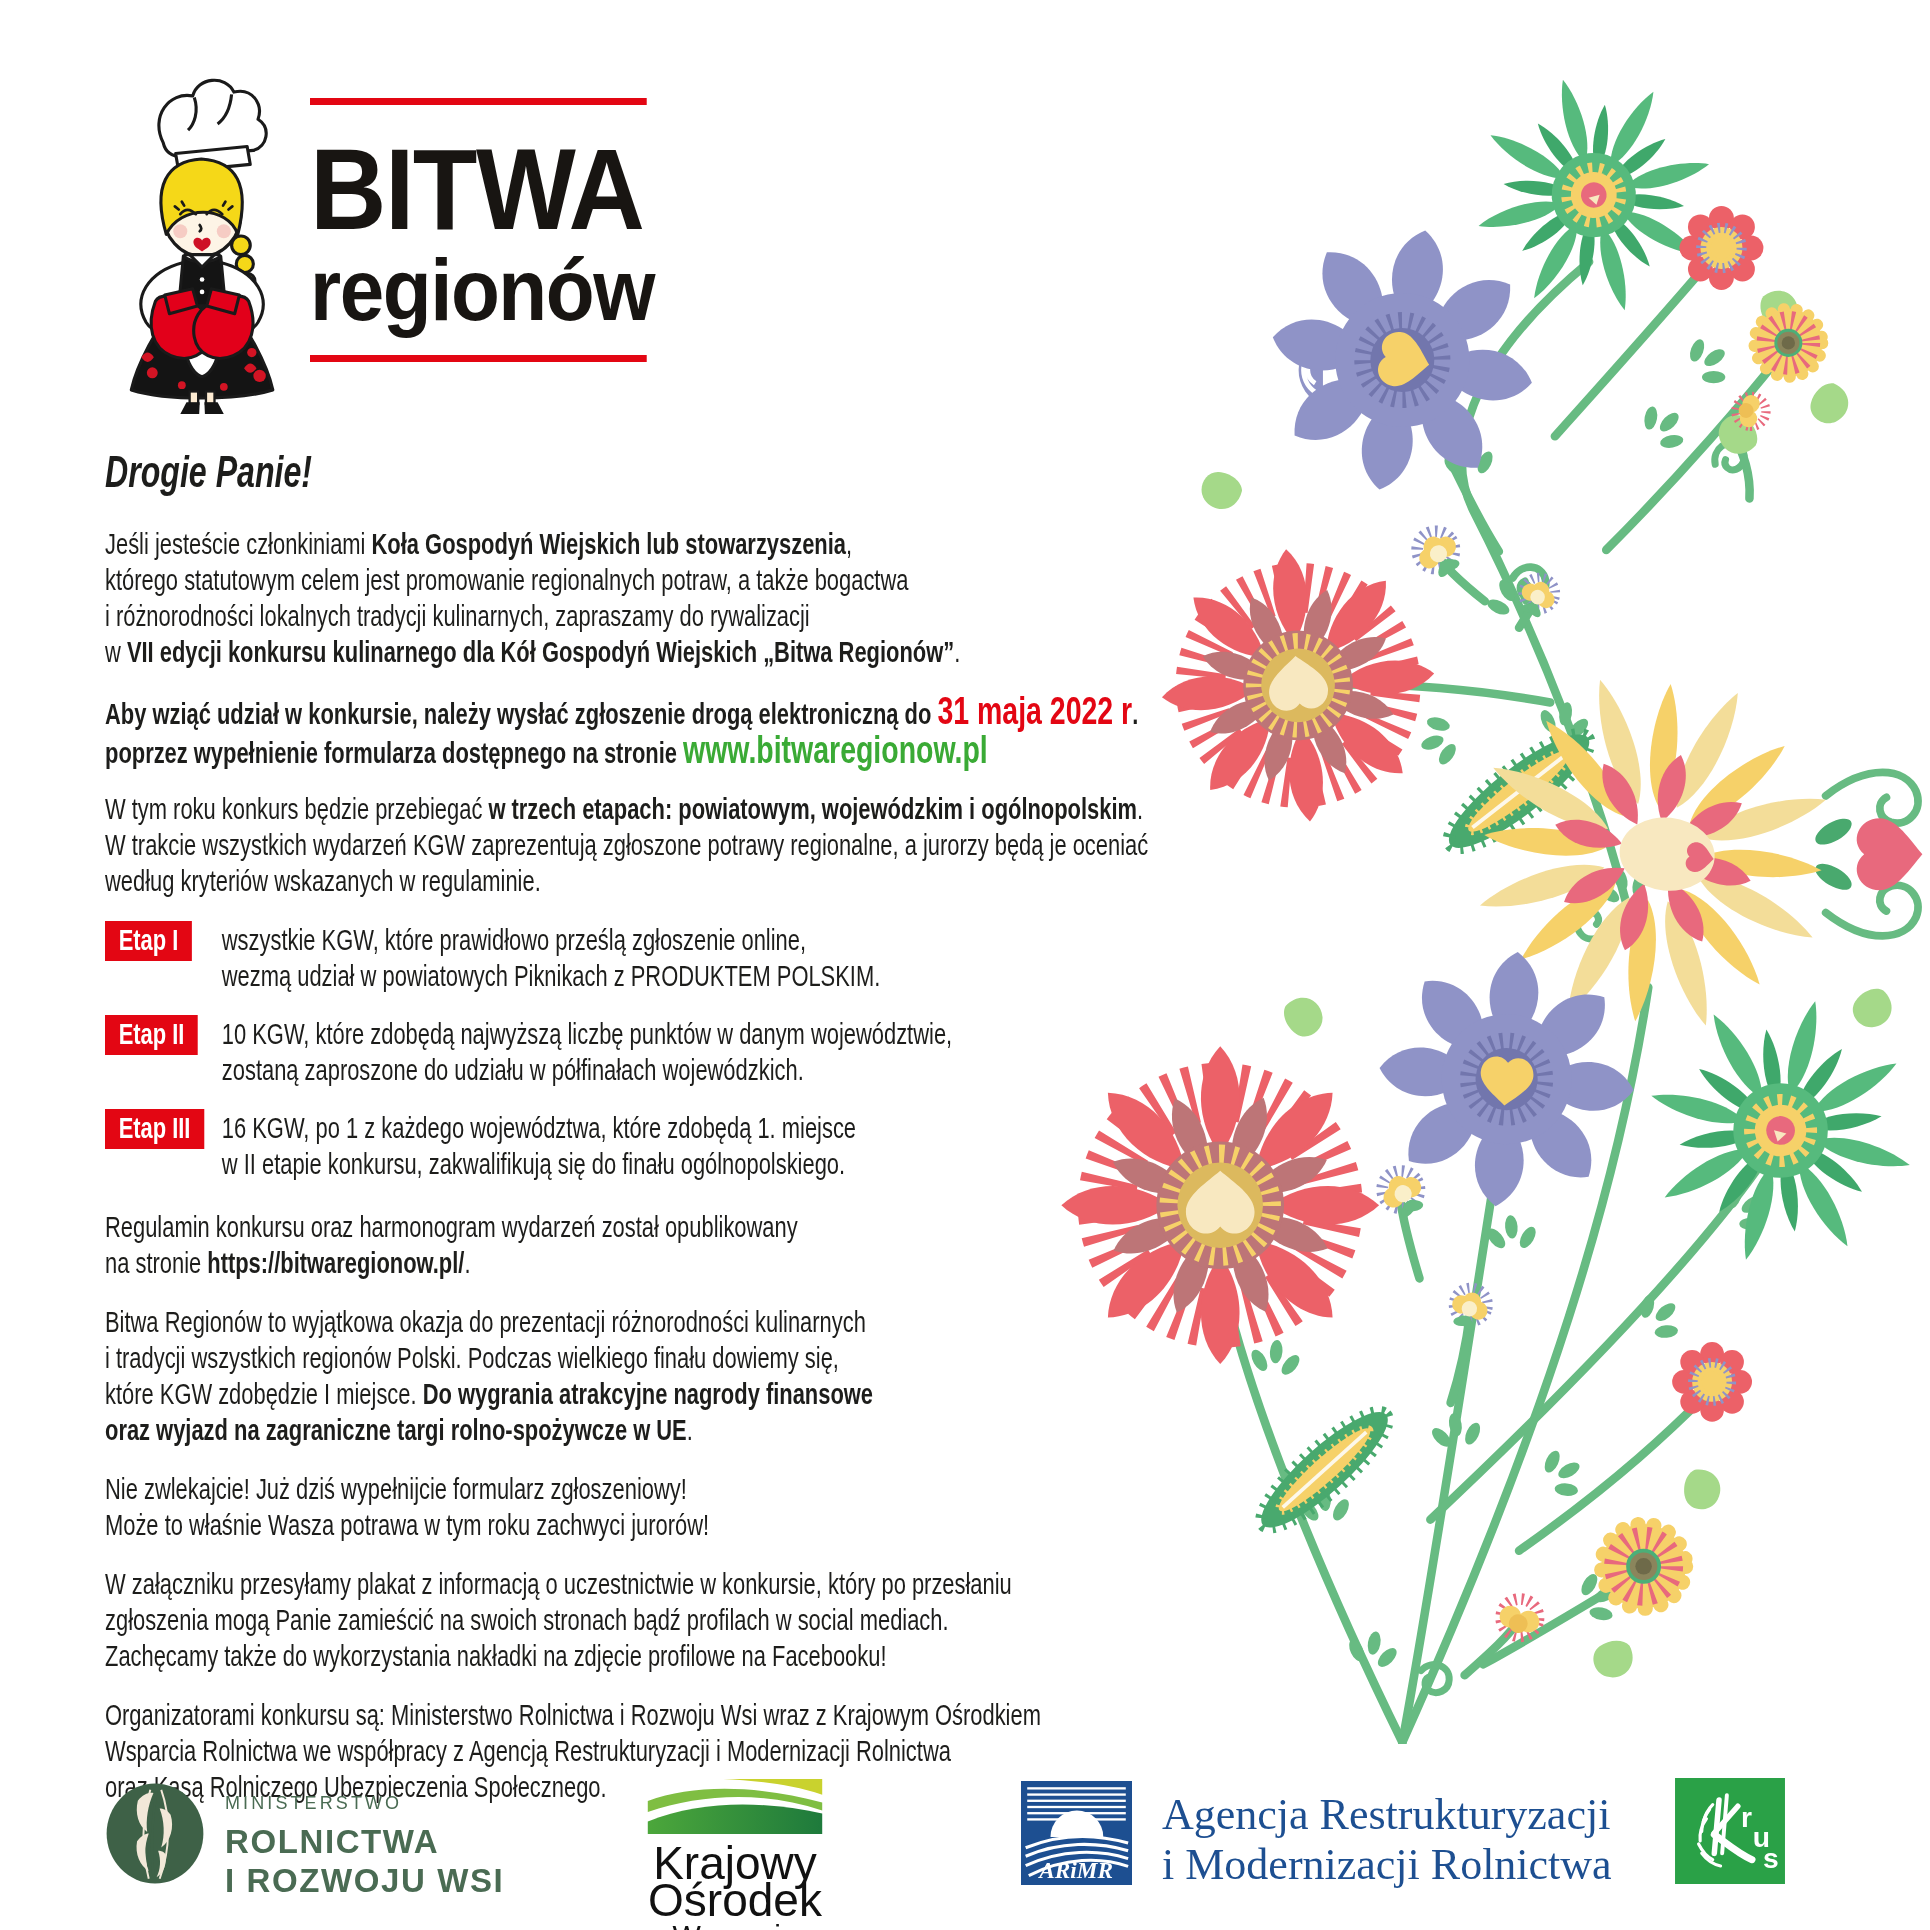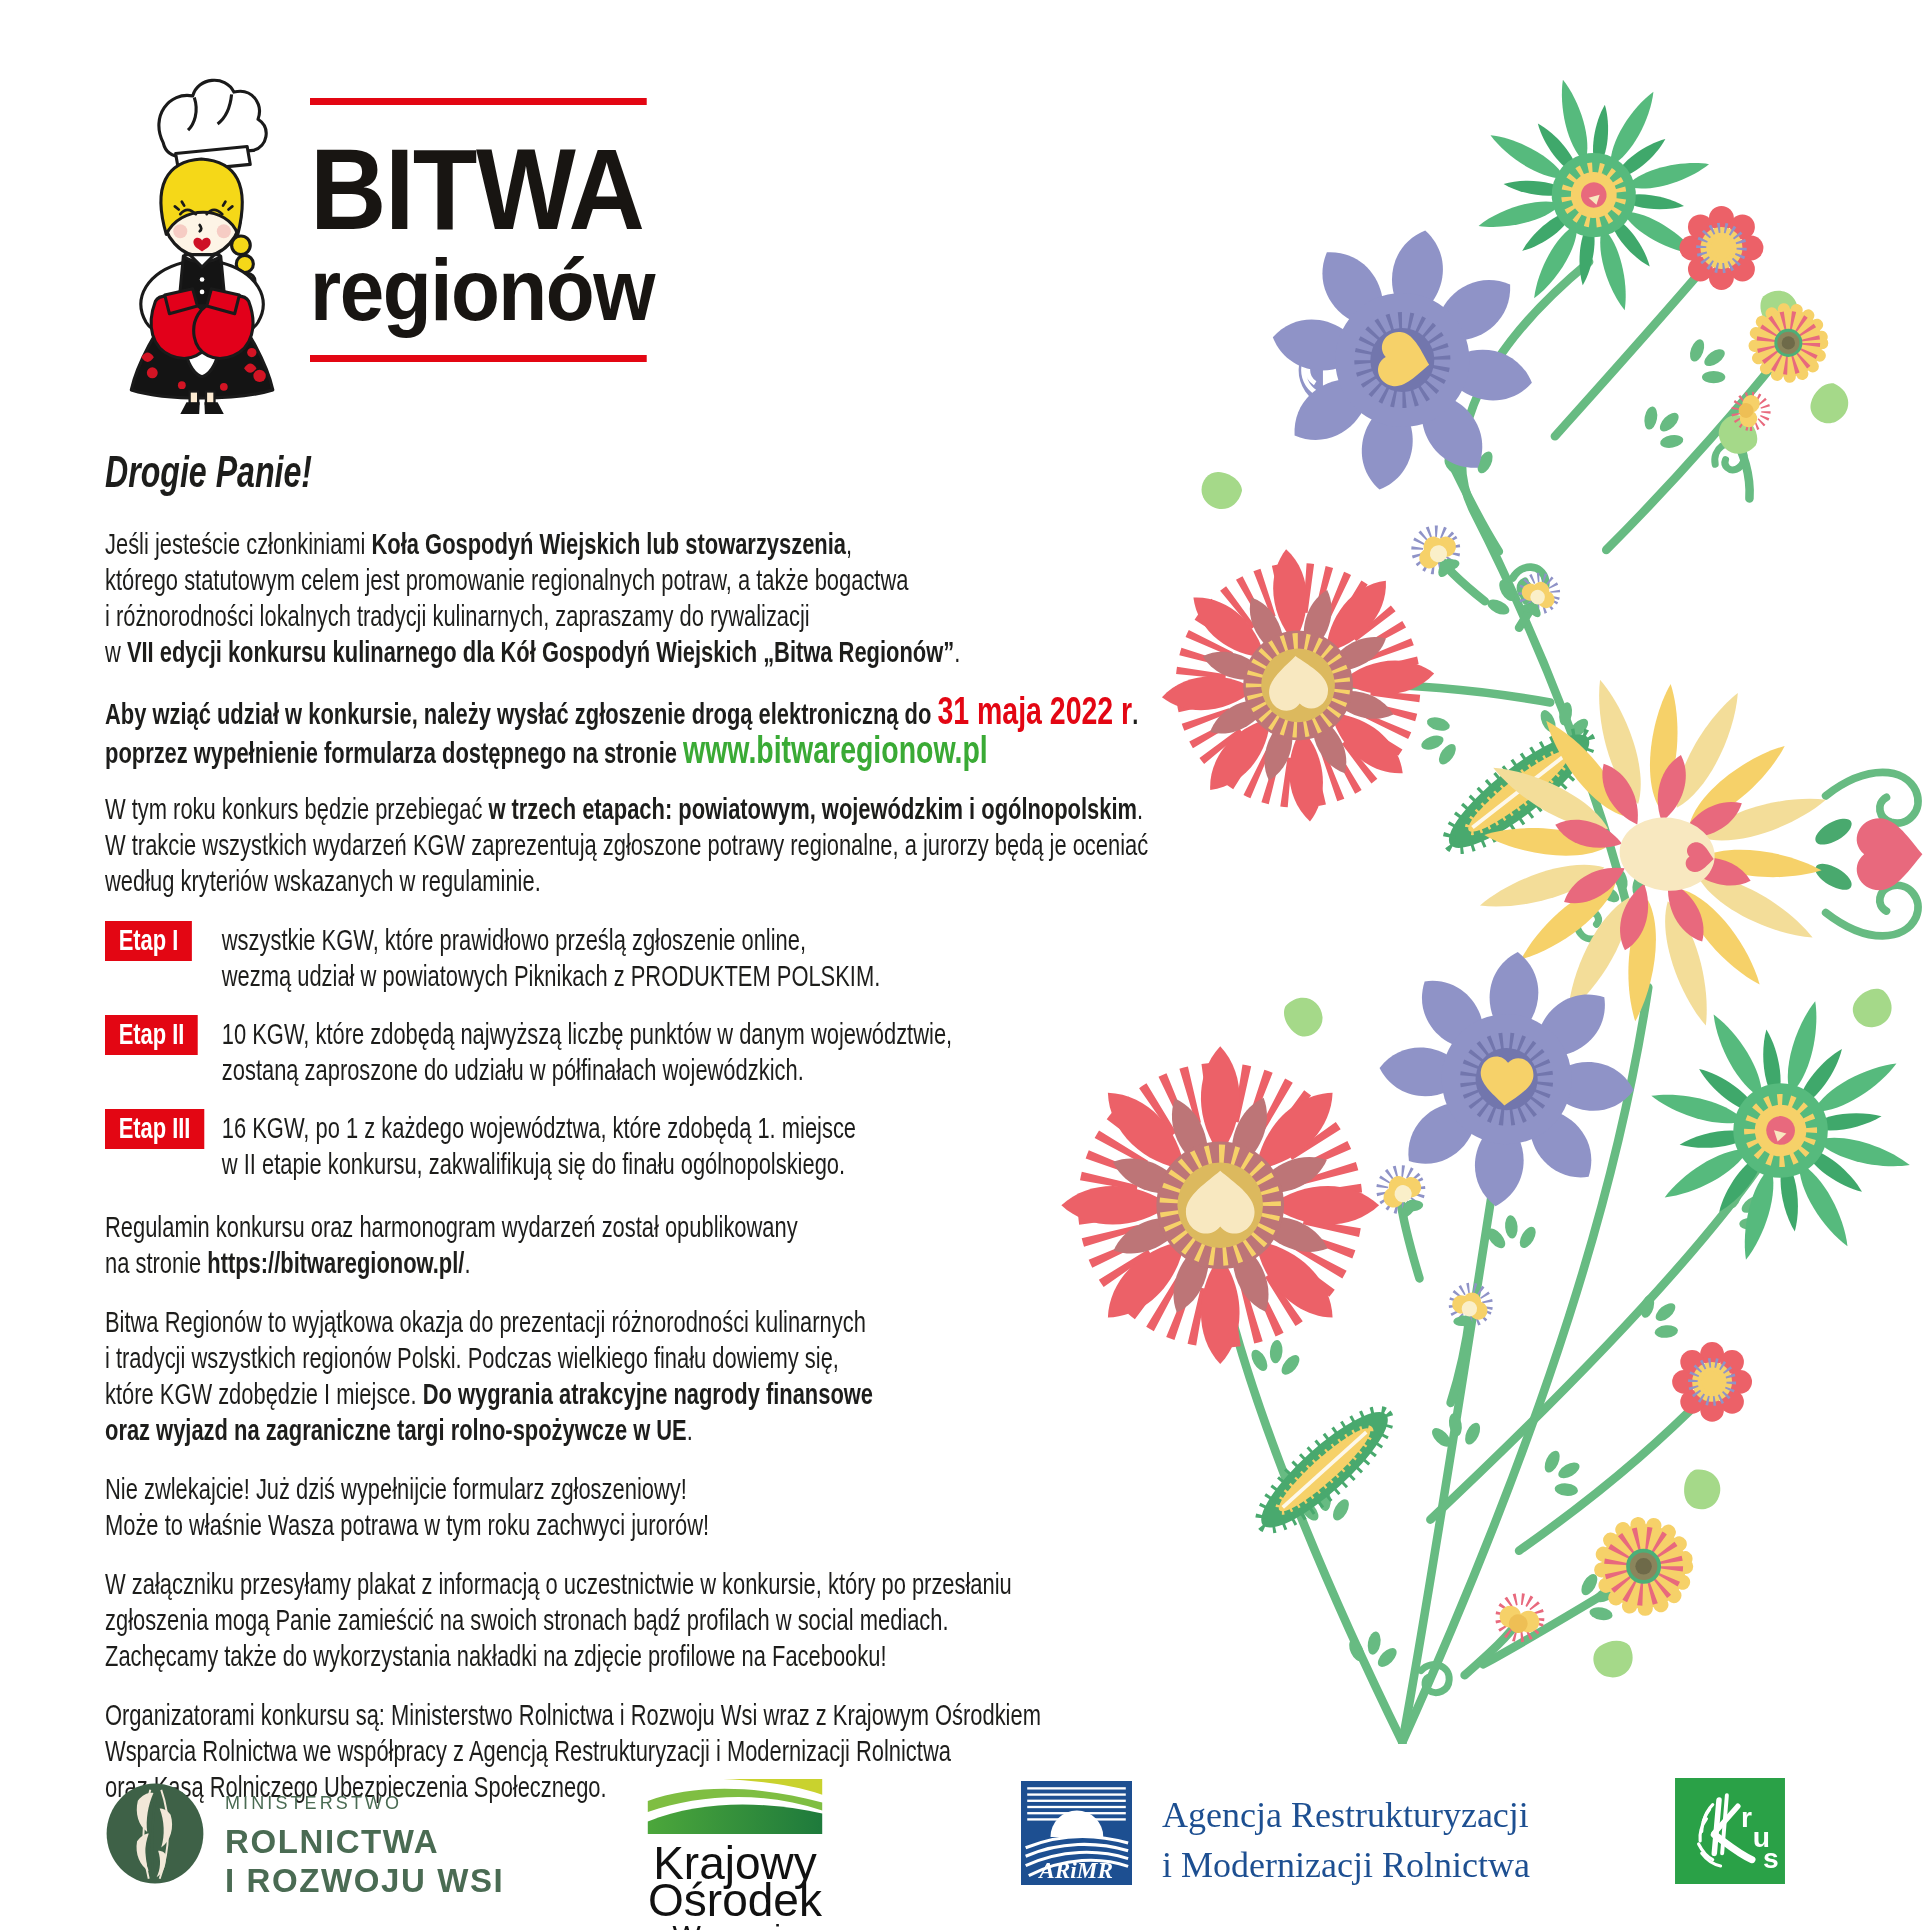--- a/index.html
+++ b/index.html
@@ -30,21 +30,21 @@
   .footer{position:absolute;left:0;top:1773px;width:1930px;height:157px;}
   .mrirw{position:absolute;left:105px;top:9.3px;display:flex;gap:20px;}
   .mrirw-text{margin-top:11px;color:#4a6b53;}
   .mrirw-l1{font-size:18px;letter-spacing:3.1px;margin-bottom:7.8px;}
   .mrirw-l2,.mrirw-l3{font-size:33px;font-weight:600;letter-spacing:1.6px;line-height:39px;}
   .kowr{position:absolute;left:643px;top:6.2px;width:184px;text-align:center;}
   .kowr-text{margin-top:7.8px;color:#111;}
   .kowr-l1{font-size:46px;line-height:37px;}
   .kowr-l2{font-size:30px;line-height:34px;}
   .arimr{position:absolute;left:1021px;top:7.8px;display:flex;}
-  .arimr-text{margin:9.3px 0 0 30px;font-family:"Liberation Serif",serif;color:#1d4f91;font-size:36px;line-height:50px;}
+  .arimr-text{margin:9.3px 0 0 30px;font-family:"Liberation Serif",serif;color:#1d4f91;font-size:44px;line-height:50px;}
   .krus{position:absolute;left:1675px;top:4.7px;}
   .flowers{position:absolute;left:1035px;top:43px;}
 </style>
 </head>
 <body>
 
 <svg class="mascot" width="187" height="346" viewBox="0 0 240 445">
   <g stroke="#1a1a1a" stroke-width="4" stroke-linejoin="round">
 
     <path fill="#ffffff" d="M72,96 C55,62 80,30 110,36 C116,12 152,8 163,31 C186,25 201,46 194,66 C211,77 206,101 188,106 L96,114 C79,114 74,105 72,96 Z"></path>

